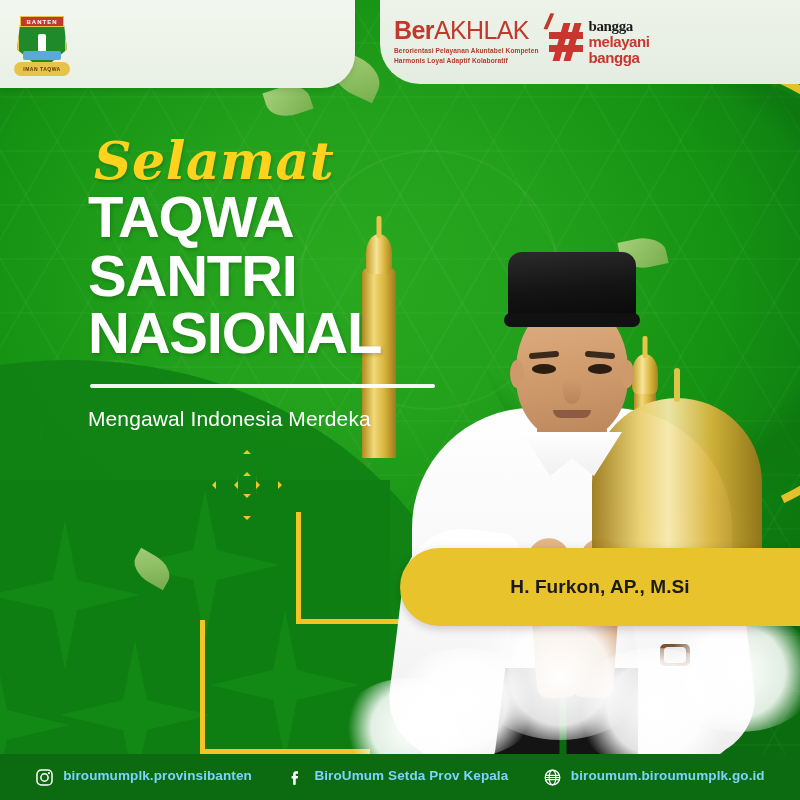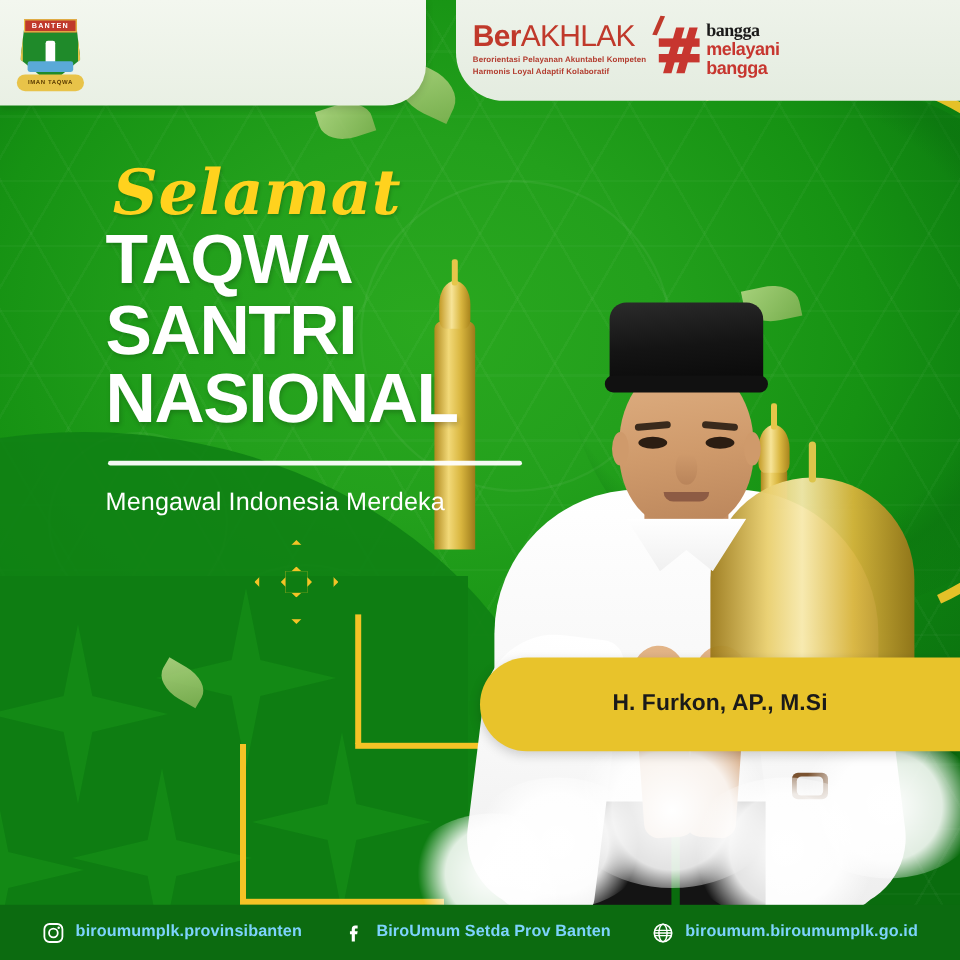--- a/index.html
+++ b/index.html
@@ -417,21 +417,21 @@
         <circle cx="12" cy="12" r="4.6" fill="none" stroke="#fff" stroke-width="1.9"></circle>
         <circle cx="17.6" cy="6.5" r="1.3" fill="#fff"></circle>
       </svg>
       <span>biroumumplk.provinsibanten</span>
     </div>
 
     <div class="fitem">
       <svg width="19" height="19" viewBox="0 0 24 24">
         <path d="M15.2 4.2h-2.6c-2.2 0-3.6 1.5-3.6 3.8v2.2H7.1v3.1H9V21h3.3v-7.7h2.4l.5-3.1h-2.9V8.4c0-.8.3-1.2 1.2-1.2h1.7z" fill="#fff"></path>
       </svg>
-      <span>BiroUmum Setda Prov Banten</span>
+      <span>BiroUmum Setda Prov Kepala</span>
     </div>
 
     <div class="fitem">
       <svg width="19" height="19" viewBox="0 0 24 24">
         <circle cx="12" cy="12" r="9.2" fill="none" stroke="#fff" stroke-width="1.7"></circle>
         <ellipse cx="12" cy="12" rx="4.3" ry="9.2" fill="none" stroke="#fff" stroke-width="1.5"></ellipse>
         <path d="M3 9.2h18M3 14.8h18M2.8 12h18.4" stroke="#fff" stroke-width="1.5" fill="none"></path>
       </svg>
       <span>biroumum.biroumumplk.go.id</span>
     </div>

